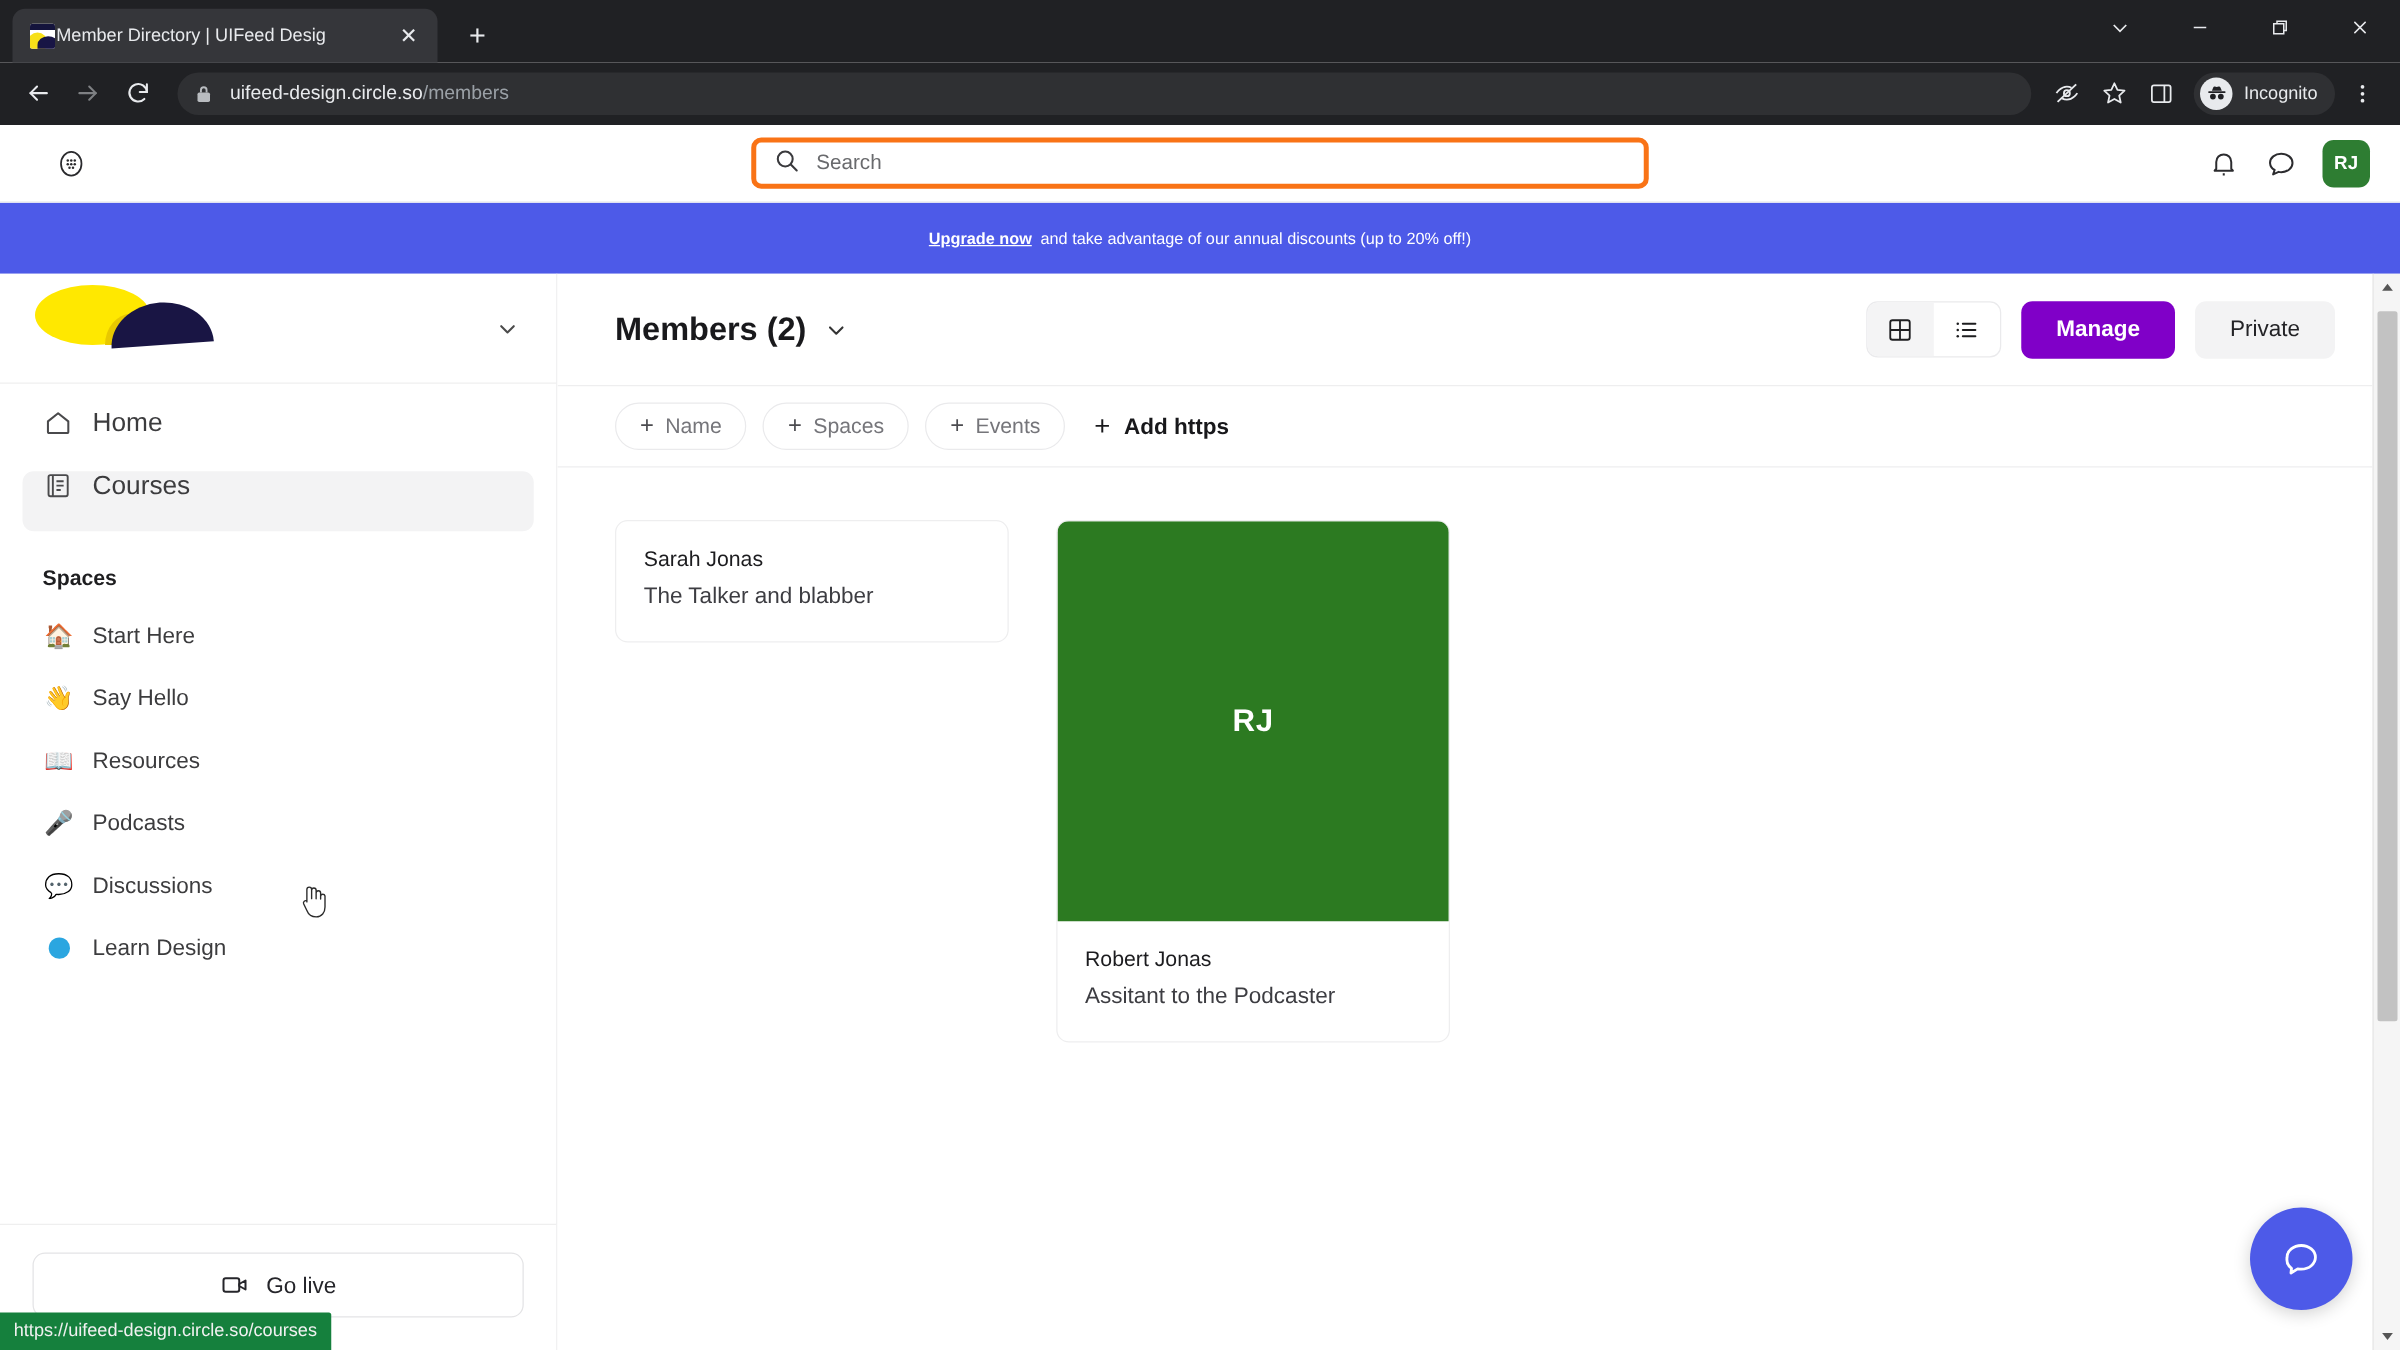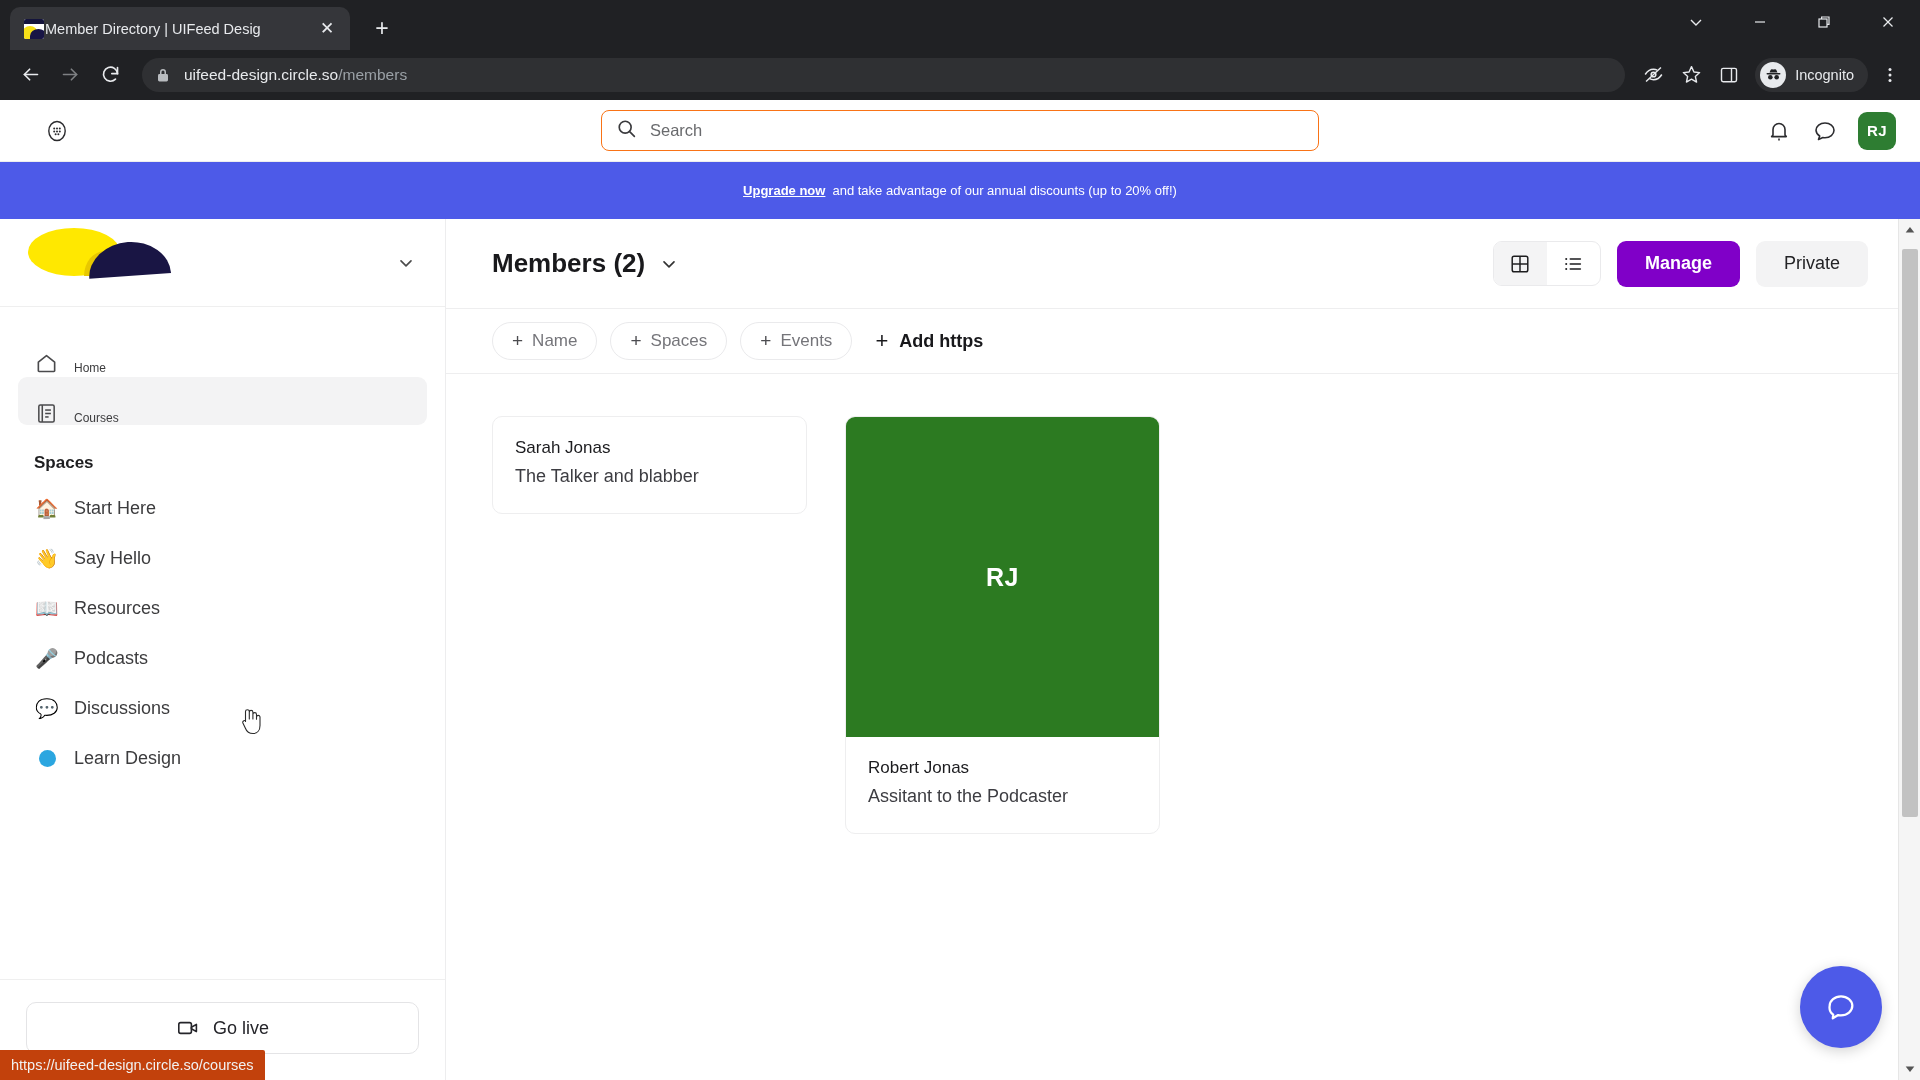--- a/index.html
+++ b/index.html
@@ -108,21 +108,21 @@
     height: 62px; background: #fff; border-bottom: 1px solid #ededee;
     display: flex; align-items: center; padding: 0 24px; flex: none;
     position: relative;
   }
   .apps-icon {
     width: 26px; height: 26px; margin-left: 20px;
     display: flex; align-items: center; justify-content: center;
   }
   .searchbox {
     position: absolute; left: 50%; transform: translateX(-50%);
-    width: 718px; height: 41px; border: 1px solid #f97316;
+    width: 718px; height: 41px; border: 4px solid #f97316;
     border-radius: 8px; display: flex; align-items: center; padding: 0 14px;
     background: #fff;
   }
   .searchbox .sinput {
     flex: 1; border: none; outline: none; font-size: 16.5px; color: #2b2b2b;
     margin-left: 13px; background: transparent;
     font-family: "Liberation Sans", sans-serif;
   }
   .searchbox .sinput::placeholder { color: #696a6d; }
   .header-right {
@@ -166,23 +166,23 @@
     position: absolute; left: 58px; bottom: 4px; width: 42px; height: 25px;
     background: #e8c800; border-radius: 50% 50% 0 0 / 100% 100% 0 0;
   }
   .chev-brand {
     margin-left: auto; width: 26px; height: 26px; color: #4b4b4b;
     display: flex; align-items: center; justify-content: center;
   }
 
   .nav { padding: 20px 18px 0 18px; }
   .navitem {
-    height: 48px; display: flex; align-items: flex-end;
+    height: 48px; display: flex; align-items: flex-start;
     padding: 0 16px; border-radius: 9px; margin-bottom: 2px;
-    font-size: 12px; color: #3c3c3e; position: relative;
+    font-size: 21px; color: #3c3c3e; position: relative;
   }
   .navitem .nicon {
     width: 24px; flex: none; margin-right: 16px; display: flex;
     align-items: center; justify-content: center; color: #4a4a4c;
   }
   .navitem.active { background: #7e00c9; color: #fff; }
   .navitem.active .nicon { color: #fff; }
   .navitem.hovered { background: #f3f3f4; }
 
   .spaces-title {
@@ -287,21 +287,21 @@
   .vs-arrow { height: 22px; width: 100%; display: flex; align-items: center; justify-content: center; }
   .vs-track { flex: 1; width: 100%; position: relative; }
   .vs-thumb {
     position: absolute; top: 8px; left: 3px; width: 16px; height: 568px;
     background: #c2c2c2; border-radius: 2px;
   }
 
   
   .statusbar {
     position: absolute; left: 0; bottom: 0; height: 30px;
-    background: #c2410c; color: #f1f1f1; font-size: 14.5px;
+    background: #15803d; color: #f1f1f1; font-size: 14.5px;
     display: flex; align-items: center; padding: 0 11px;
     border-top-right-radius: 2px; z-index: 50;
   }
 
   
   .cursor { position: absolute; left: 238px; top: 487px; z-index: 60; pointer-events: none; }
 </style>
 </head>
 <body>
 

